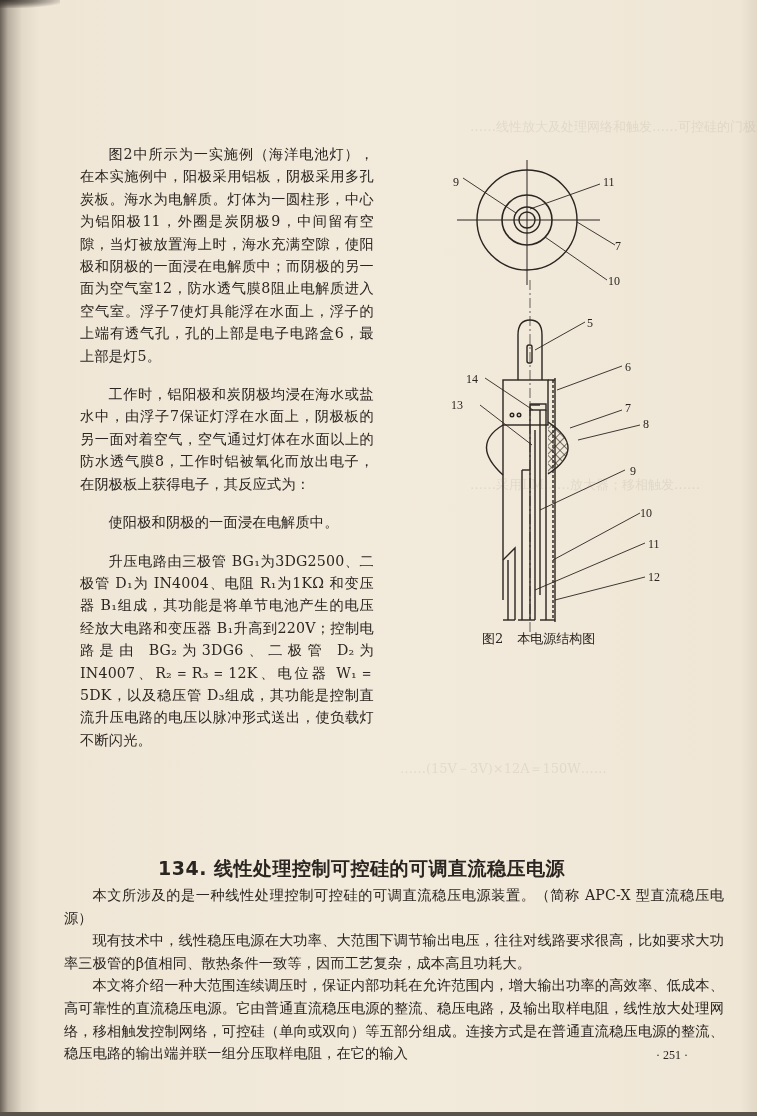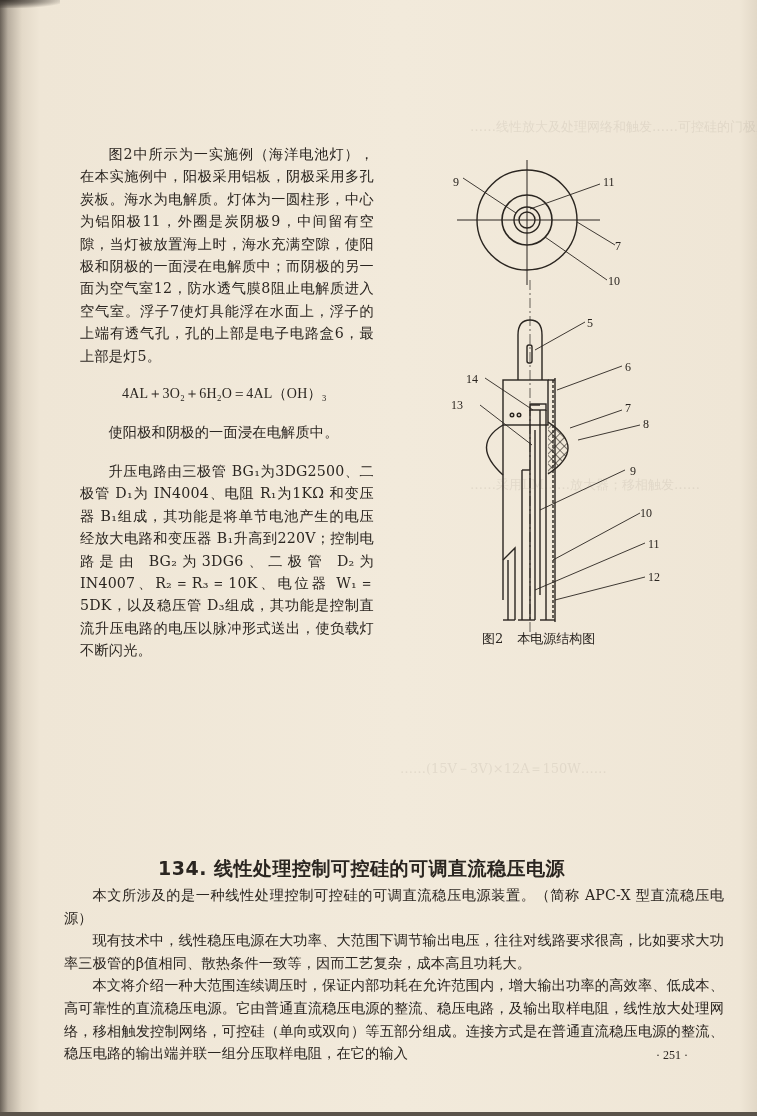--- a/index.html
+++ b/index.html
@@ -55,23 +55,23 @@
 <div class="page">
   <div class="corner-shadow"></div>
   <div class="bottom-edge"></div>
 
   <div class="ghost" style="left:470px;top:118px;">……线性放大及处理网络和触发……可控硅的门极之间。</div>
   <div class="ghost" style="left:470px;top:476px;">……采用LM……放大器；移相触发……</div>
   <div class="ghost" style="left:400px;top:760px;">……(15V－3V)×12A＝150W……</div>
 
   <div class="col-left">
     <p>图2中所示为一实施例（海洋电池灯），在本实施例中，阳极采用铝板，阴极采用多孔炭板。海水为电解质。灯体为一圆柱形，中心为铝阳极11，外圈是炭阴极9，中间留有空隙，当灯被放置海上时，海水充满空隙，使阳极和阴极的一面浸在电解质中；而阴极的另一面为空气室12，防水透气膜8阻止电解质进入空气室。浮子7使灯具能浮在水面上，浮子的上端有透气孔，孔的上部是电子电路盒6，最上部是灯5。</p>
-    <p class="eq">4AL＋3O₂＋6H₂O＝4AL（OH）₃</p>
+    <p>工作时，铝阳极和炭阴极均浸在海水或盐水中，由浮子7保证灯浮在水面上，阴极板的另一面对着空气，空气通过灯体在水面以上的防水透气膜8，工作时铝被氧化而放出电子，在阴极板上获得电子，其反应式为：</p>
     <p>使阳极和阴极的一面浸在电解质中。</p>
-    <p>升压电路由三极管 BG₁为3DG2500、二极管 D₁为 IN4004、电阻 R₁为1KΩ 和变压器 B₁组成，其功能是将单节电池产生的电压经放大电路和变压器 B₁升高到220V；控制电路是由 BG₂为3DG6、二极管 D₂为 IN4007、R₂＝R₃＝10K、电位器 W₁＝5DK，以及稳压管 D₃组成，其功能是控制直流升压电路的电压以脉冲形式送出，使负载灯不断闪光。</p>
+    <p>升压电路由三极管 BG₁为3DG2500、二极管 D₁为 IN4004、电阻 R₁为1KΩ 和变压器 B₁组成，其功能是将单节电池产生的电压经放大电路和变压器 B₁升高到220V；控制电路是由 BG₂为3DG6、二极管 D₂为 IN4007、R₂＝R₃＝12K、电位器 W₁＝5DK，以及稳压管 D₃组成，其功能是控制直流升压电路的电压以脉冲形式送出，使负载灯不断闪光。</p>
   </div>
 
 
   <svg class="figure" viewBox="440 160 260 500" width="260" height="500" style="left:440px;top:160px;">
     <g stroke="#2a2520" fill="none" stroke-width="1.4">
 
       <g>
         <circle cx="527" cy="220" r="50"></circle>
         <circle cx="527" cy="220" r="25" stroke-width="1.6"></circle>
         <circle cx="527" cy="220" r="13"></circle>

